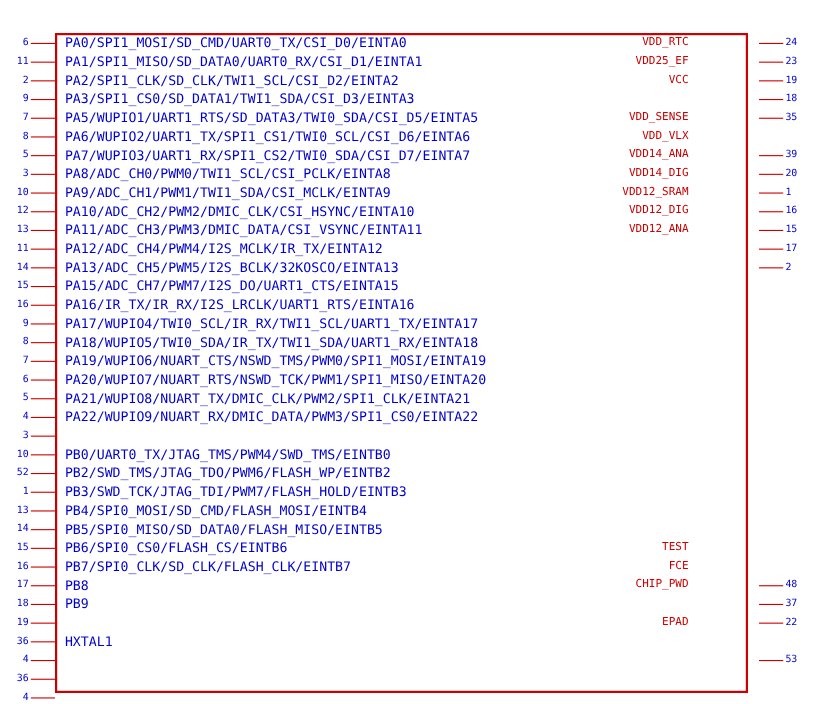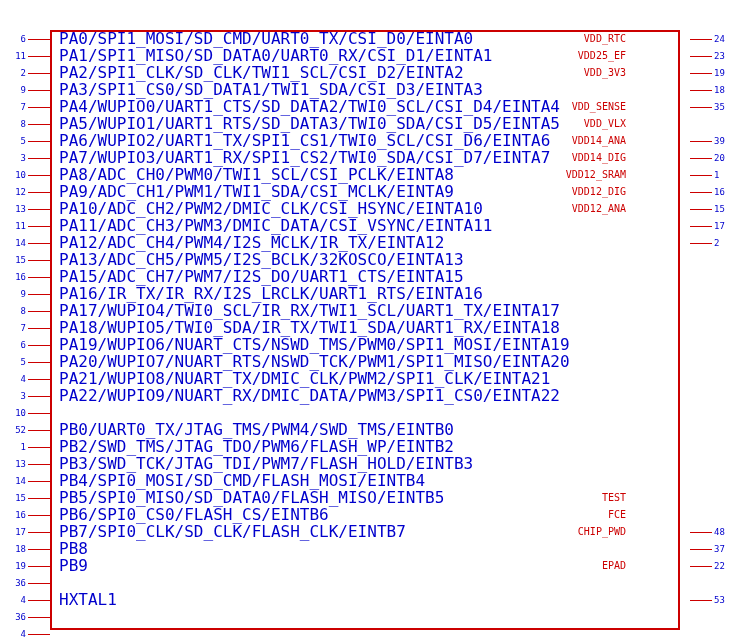--- a/index.html
+++ b/index.html
@@ -97,21 +97,21 @@
       width: 560px;
     }
     .signal-row {
       height: 17px;
       display: flex;
       align-items: center;
       padding-left: 4px;
     }
     .signal-text {
       color: #0000cc;
-      font-size: 16px;
+      font-size: 12px;
       white-space: nowrap;
     }
     
     .signals-right {
       position: absolute;
       top: 20px;
       right: 100px;
       width: 120px;
       text-align: left;
     }
@@ -289,23 +289,20 @@
       <div class="signal-row">
         <span class="signal-text">PA1/SPI1_MISO/SD_DATA0/UART0_RX/CSI_D1/EINTA1</span>
       </div>
       <div class="signal-row">
         <span class="signal-text">PA2/SPI1_CLK/SD_CLK/TWI1_SCL/CSI_D2/EINTA2</span>
       </div>
       <div class="signal-row">
         <span class="signal-text">PA3/SPI1_CS0/SD_DATA1/TWI1_SDA/CSI_D3/EINTA3</span>
       </div>
       <div class="signal-row">
-        <span class="signal-text">PA4/WUPIO0/UART1_CTS/SD_DATA2/TWI0_SCL/CSI_D4/EINTA4</span>
-      </div>
-      <div class="signal-row">
         <span class="signal-text">PA5/WUPIO1/UART1_RTS/SD_DATA3/TWI0_SDA/CSI_D5/EINTA5</span>
       </div>
       <div class="signal-row">
         <span class="signal-text">PA6/WUPIO2/UART1_TX/SPI1_CS1/TWI0_SCL/CSI_D6/EINTA6</span>
       </div>
       <div class="signal-row">
         <span class="signal-text">PA7/WUPIO3/UART1_RX/SPI1_CS2/TWI0_SDA/CSI_D7/EINTA7</span>
       </div>
       <div class="signal-row">
         <span class="signal-text">PA8/ADC_CH0/PWM0/TWI1_SCL/CSI_PCLK/EINTA8</span>
@@ -388,21 +385,21 @@
     </div>
 
   <div class="signals-right" id="signals-right-container">
   <div class="signal-row-right">
         <span class="signal-text-right">VDD_RTC</span>
       </div>
       <div class="signal-row-right">
         <span class="signal-text-right">VDD25_EF</span>
       </div>
       <div class="signal-row-right">
-        <span class="signal-text-right">VDD_3V3</span>
+        <span class="signal-text-right">VCC</span>
       </div>
       <div class="signal-row-right">
         <span class="signal-text-right"></span>
       </div>
       <div class="signal-row-right">
         <span class="signal-text-right">VDD_SENSE</span>
       </div>
       <div class="signal-row-right">
         <span class="signal-text-right">VDD_VLX</span>
       </div>

